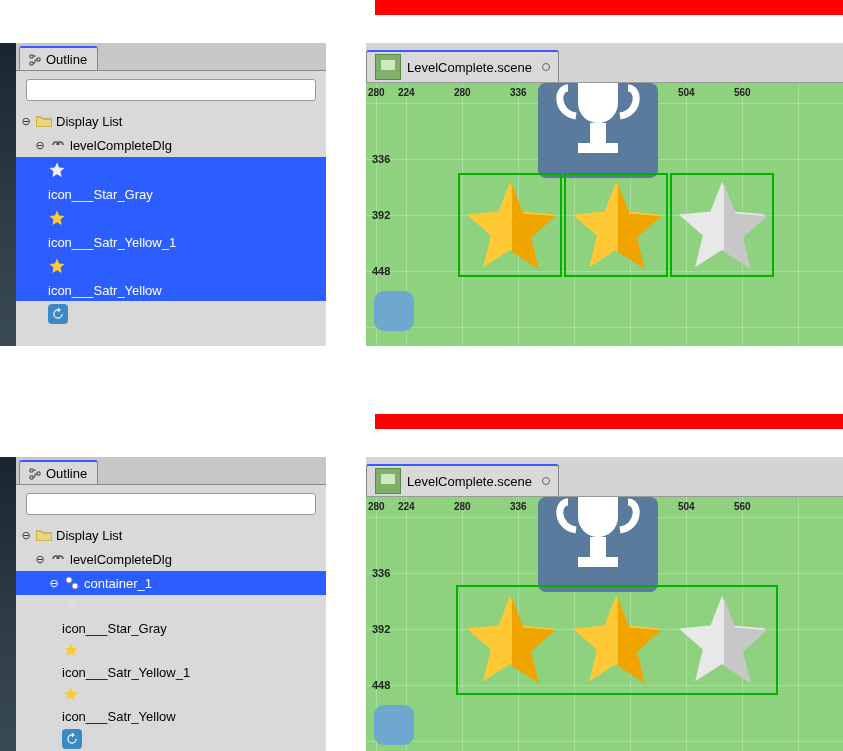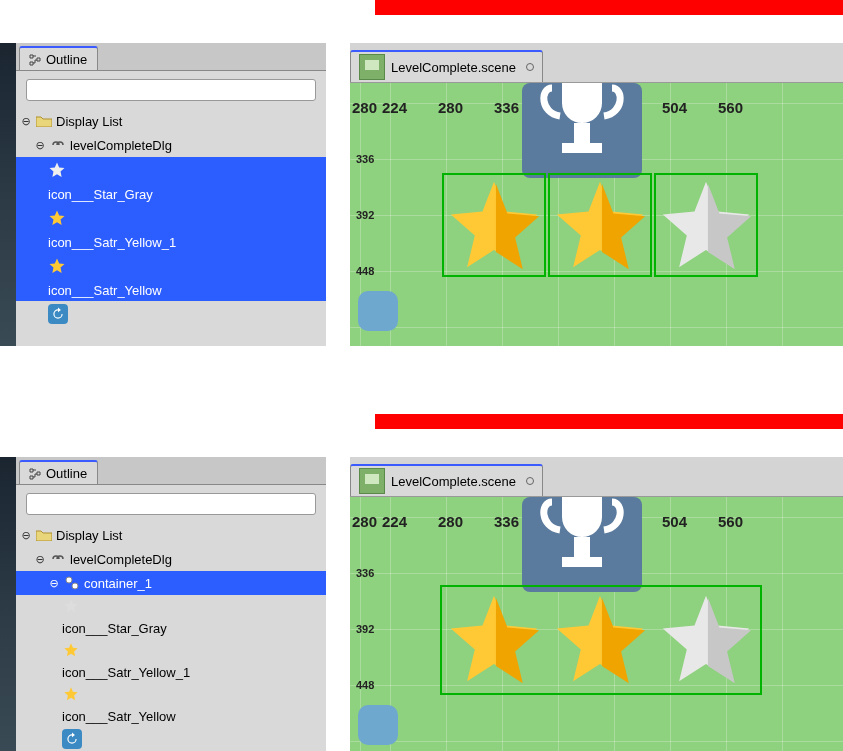--- a/index.html
+++ b/index.html
@@ -18,29 +18,29 @@
   .tree { flex: 1; overflow: hidden; }
   .tree-item { height: 24px; display: flex; align-items: center; padding-left: 4px; gap: 3px; white-space: nowrap; }
   .tree-item.selected { background: #2b5dff; color: #fff; }
   .tree-item .toggle { width: 12px; text-align: center; font-size: 11px; color: #333; }
   .tree-item.selected .toggle { color: #fff; }
   .tree-item .node-icon { width: 18px; height: 18px; display: inline-flex; align-items: center; justify-content: center; }
   .indent1 { padding-left: 18px; }
   .indent2 { padding-left: 32px; }
   .indent3 { padding-left: 46px; }
   .tree-label-row { height: 22px; display: flex; align-items: center; }
-  .scene-panel { flex: 1; background: #e0e0e0; display: flex; flex-direction: column; position: relative; margin-left: 24px; }
+  .scene-panel { flex: 1; background: #e0e0e0; display: flex; flex-direction: column; position: relative; margin-left: 40px; }
   .scene-tab-bar { display: flex; align-items: flex-end; height: 40px; background: #d4d4d4; border-bottom: 1px solid #999; }
   .scene-tab { display: flex; align-items: center; gap: 6px; background: #d9d9d9; border: 1px solid #888; border-bottom: none; border-radius: 3px 3px 0 0; padding: 4px 8px; height: 32px; border-top: 2px solid #3b5bff; }
   .scene-tab .thumb { width: 26px; height: 26px; background: #7fb069; border: 1px solid #5a8a4a; display: flex; align-items: center; justify-content: center; }
   .canvas-area { flex: 1; position: relative; background: #8ed17e; overflow: hidden; }
   .grid-line { position: absolute; background: rgba(255,255,255,0.25); }
   .grid-v { width: 1px; height: 100%; top: 0; }
   .grid-h { height: 1px; width: 100%; left: 0; }
-  .ruler-label { position: absolute; top: 16px; font-size: 15px; color: #222; font-weight: bold; }
+  .ruler-label { position: absolute; top: 4px; font-size: 10px; color: #222; font-weight: bold; }
   .ruler-label-v { position: absolute; left: 6px; font-size: 11px; color: #222; font-weight: bold; }
   .trophy-bg { position: absolute; width: 120px; height: 95px; background: #5b7b9e; border-radius: 8px; top: 0; }
   .sel-box { position: absolute; border: 2px solid #00b300; }
   .star-svg { position: absolute; }
   .reload-btn { width: 20px; height: 20px; background: #3b8ac4; border-radius: 4px; display: inline-flex; align-items: center; justify-content: center; }
   .dirty-dot { width: 8px; height: 8px; border: 1px solid #666; border-radius: 50%; display: inline-block; margin-left: 4px; }
 </style>
 </head>
 <body>
 

